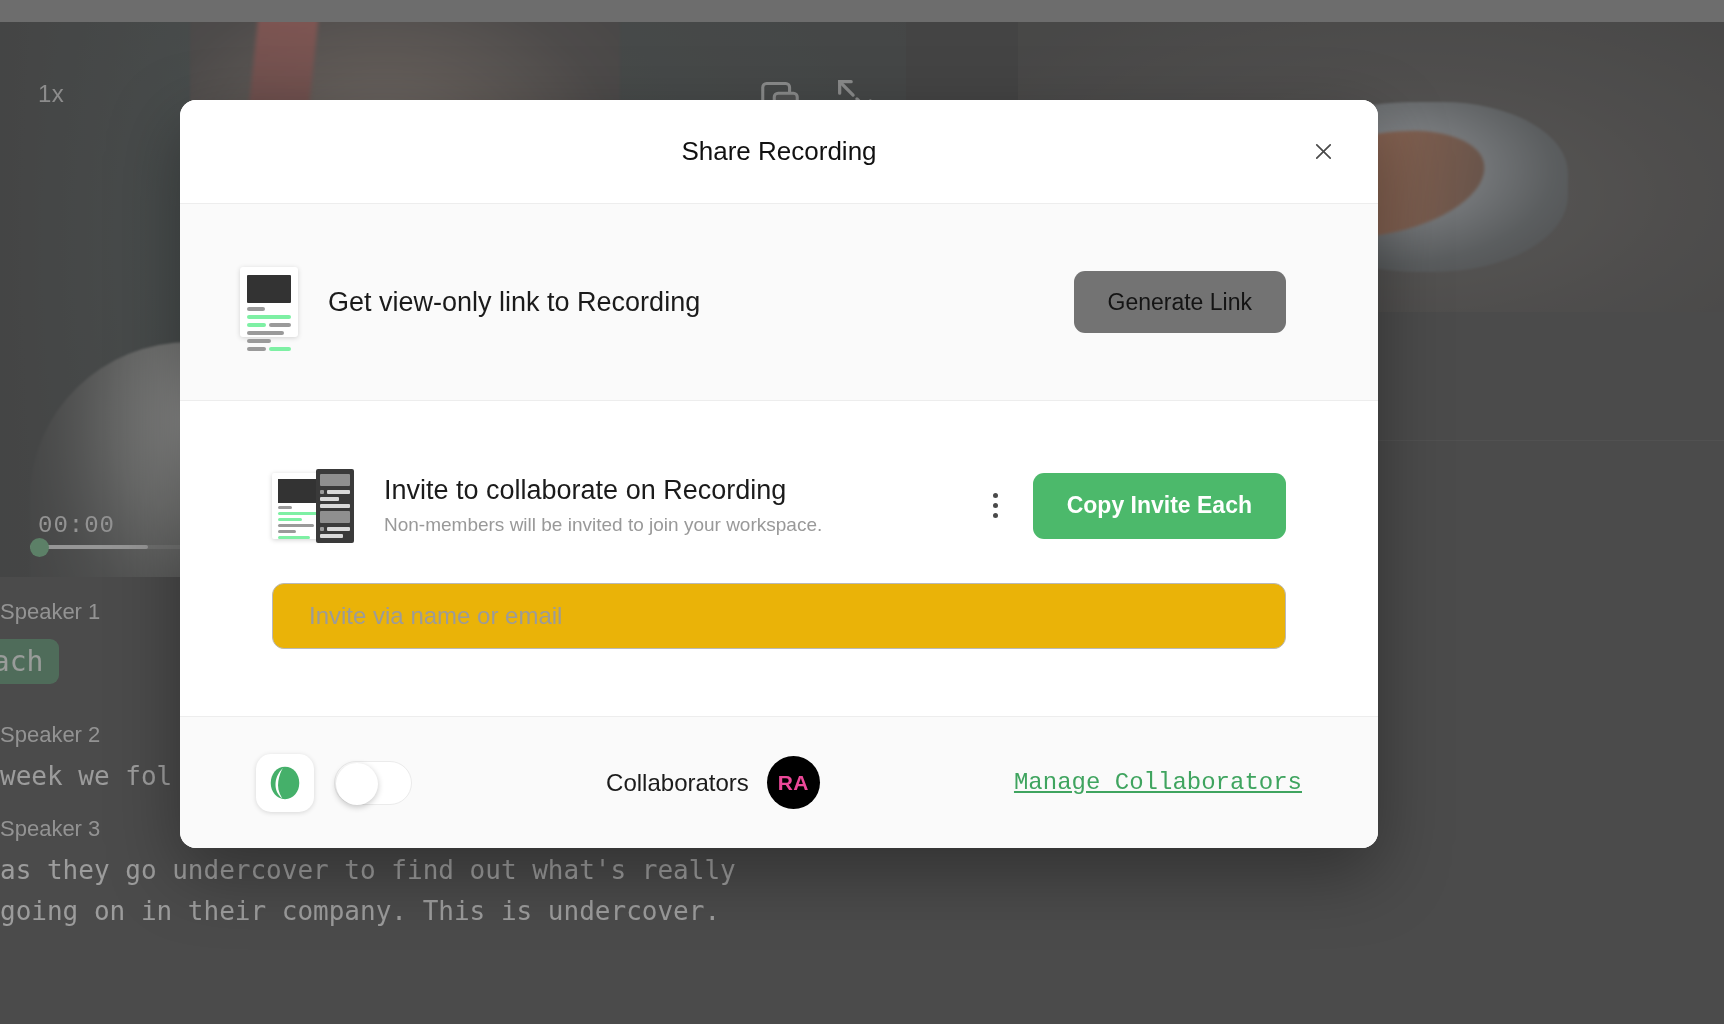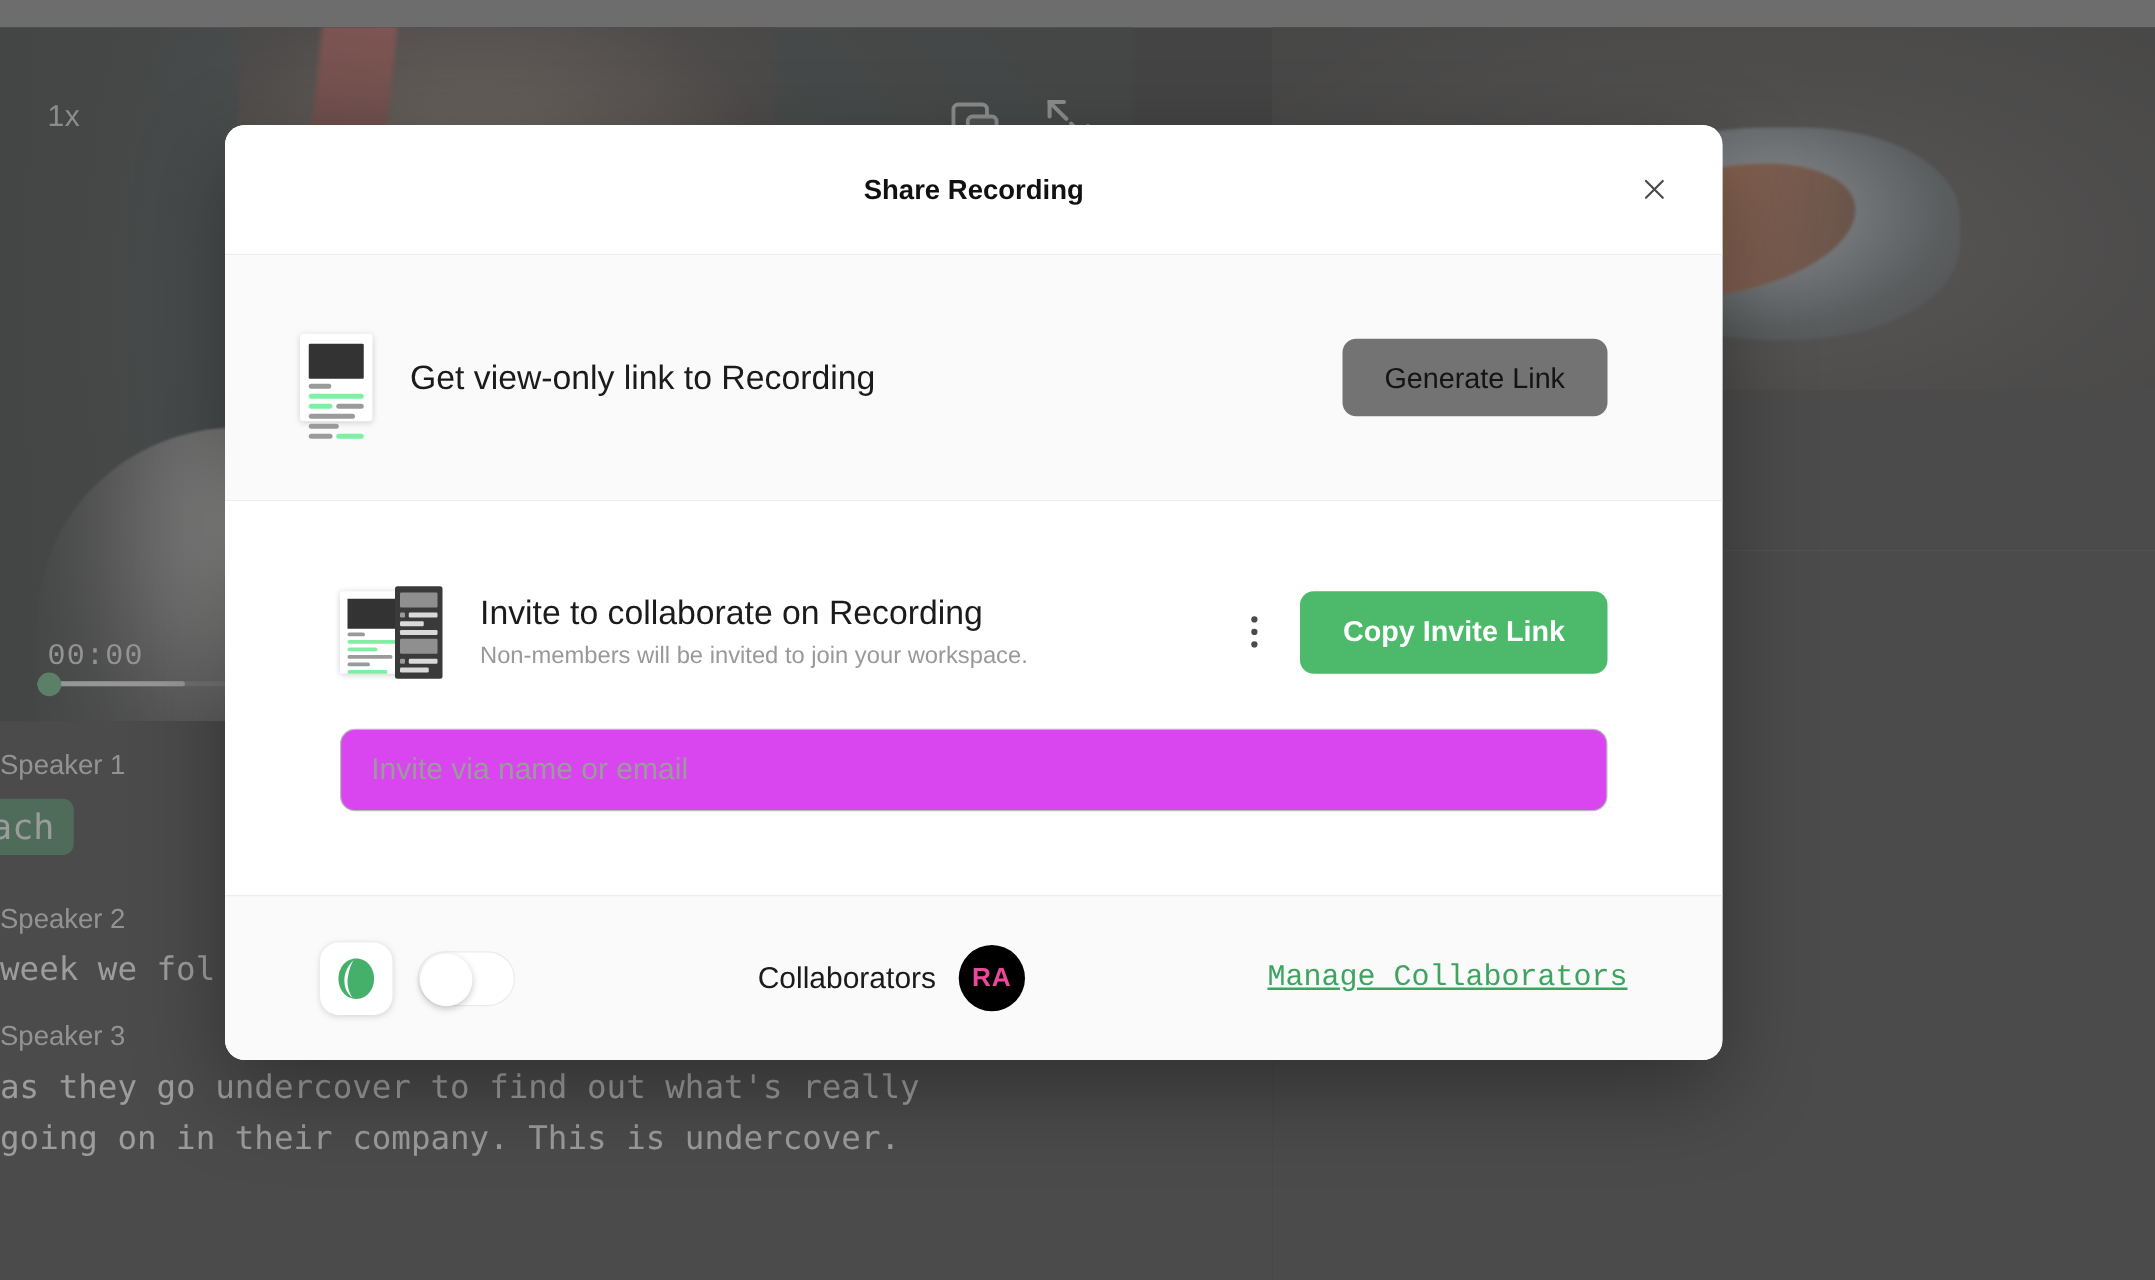--- a/index.html
+++ b/index.html
@@ -144,21 +144,21 @@
     overflow: hidden;
     display: flex; flex-direction: column;
   }
 
   .modal-header {
     position: relative; height: 104px; flex: 0 0 104px;
     border-bottom: 1px solid #ededed;
     display: flex; align-items: center; justify-content: center;
     background: #fff;
   }
-  .modal-title { font-size: 22px; font-weight: bold; color: #111; }
+  .modal-title { font-size: 26px; font-weight: normal; color: #111; }
   .close-btn {
     position: absolute; right: 38px; top: 50%; transform: translateY(-50%);
     width: 34px; height: 34px; cursor: pointer;
     display: flex; align-items: center; justify-content: center;
     background: none; border: none;
   }
   .close-btn svg { width: 23px; height: 23px; }
 
   .section-a {
     flex: 0 0 197px; background: #fafafa;
@@ -230,22 +230,22 @@
   .kebab {
     flex: 0 0 auto; width: 34px; height: 46px; margin-right: 20px;
     display: flex; flex-direction: column; align-items: center; justify-content: center;
     gap: 5px; cursor: pointer; background: none; border: none;
   }
   .kebab i { width: 5px; height: 5px; border-radius: 50%; background: #4a4a4a; display: block; }
 
   .invite-input {
     margin-top: 40px; width: 100%; height: 66px;
     border: 1px solid #b9b9b9; border-radius: 12px;
-    padding: 0 24px; font-size: 24px; color: #1b1b1b;
-    font-family: "Liberation Sans", sans-serif; background: #d946ef;
+    padding: 0 36px; font-size: 24px; color: #1b1b1b;
+    font-family: "Liberation Sans", sans-serif; background: #eab308;
   }
   .invite-input::placeholder { color: #9b9b9b; }
 
   .modal-footer {
     flex: 0 0 132px; background: #fafafa; border-top: 1px solid #ededed;
     display: flex; align-items: center; padding: 0 76px;
   }
   .brand-badge {
     flex: 0 0 auto; width: 58px; height: 58px; border-radius: 15px;
     background: #fff; box-shadow: 0 1px 5px rgba(0,0,0,.14);
@@ -427,21 +427,21 @@
           <div class="row-title">Invite to collaborate on Recording</div>
           <div class="row-sub">Non-members will be invited to join your workspace.</div>
         </div>
 
         <button class="kebab">
           <i></i>
             <i></i>
             <i></i>
         </button>
 
-        <button class="btn-green">Copy Invite Link</button>
+        <button class="btn-green">Copy Invite Each</button>
       </div>
 
       <input class="invite-input" type="text" placeholder="Invite via name or email" style="">
     </div>
 
     <div class="modal-footer">
       <div class="brand-badge">
         <svg viewBox="0 0 40 40">
           <path d="M20 3C11 3 5 11 5 20c0 9 6 17 15 17s15-8 15-17C35 11 29 3 20 3z" fill="#45b06a"></path>
           <path d="M18 4c-6 6-8 12-8 18s3 11 7 14c-4-6-5-12-4-18 1-6 3-11 5-14z" fill="#ffffff"></path>

